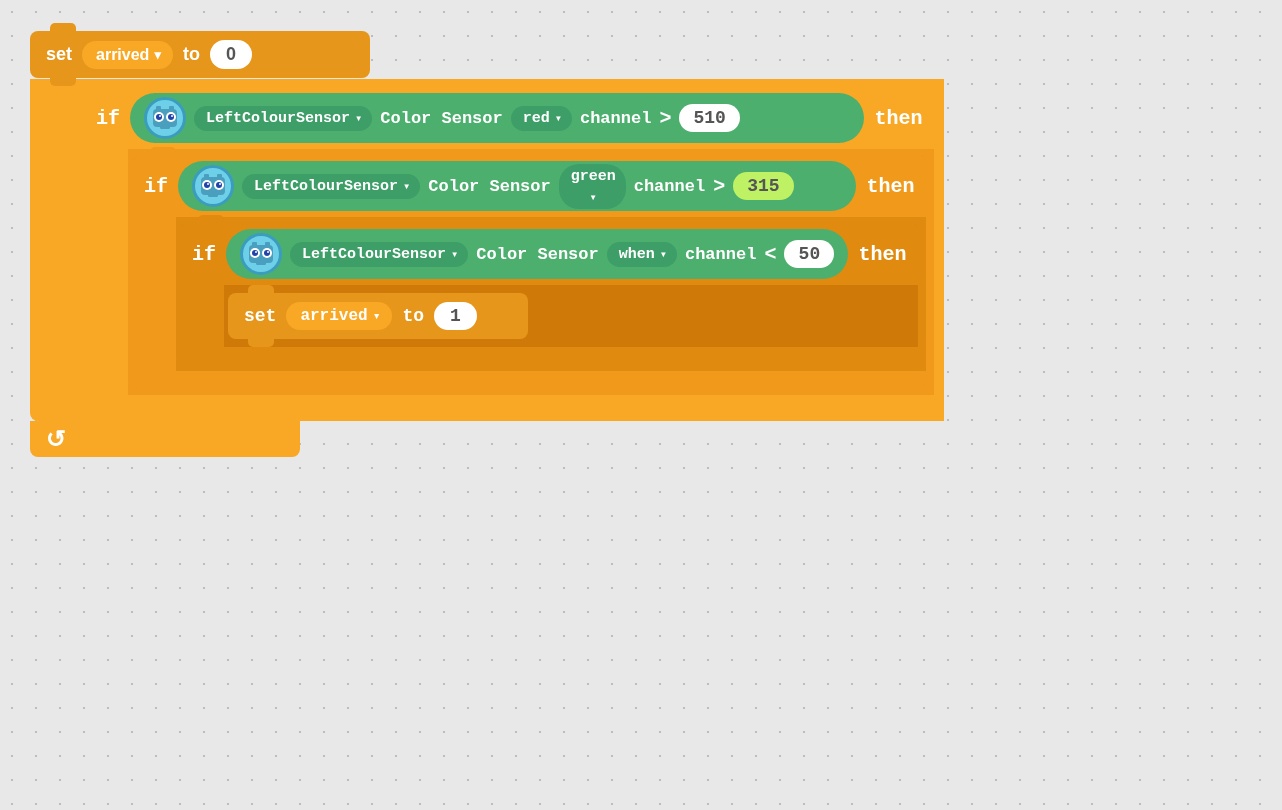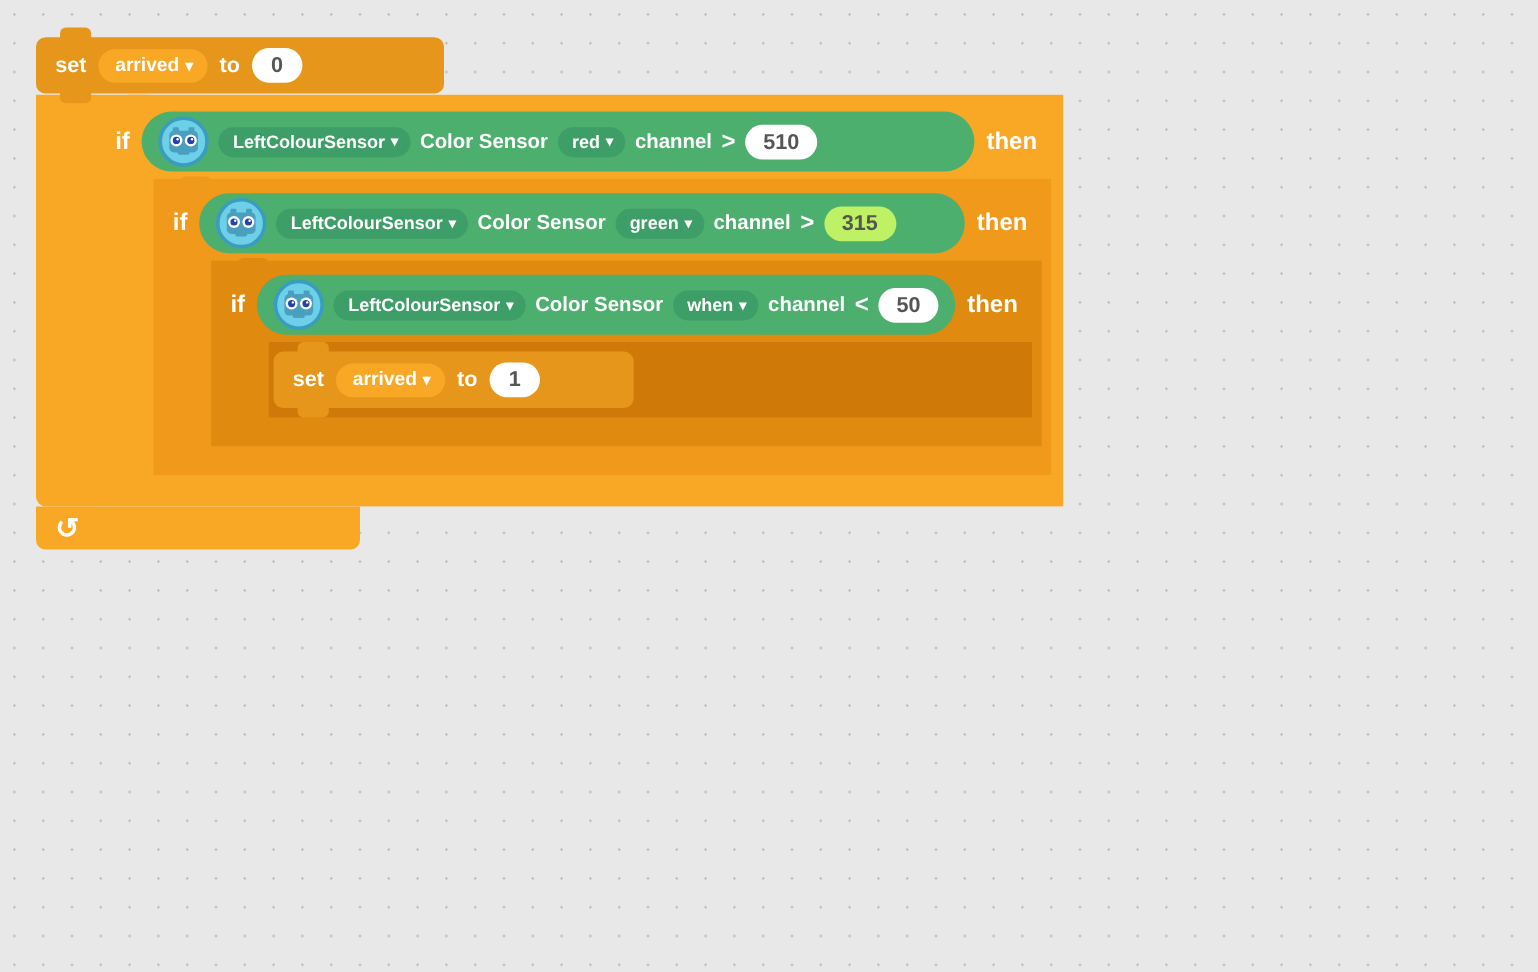--- a/index.html
+++ b/index.html
@@ -84,20 +84,21 @@
         </div>
       </div>
     </div>
 
     <div style="position:relative;margin-top:1px;">
 
 
       <div style="
         display:flex;
         flex-direction:row;
+        font-family:Liberation Mono, monospace;
       ">
 
         <div style="width:50px;background-color:#f9a825;border-radius:0 0 0 8px;"></div>
 
         <div style="
           background-color:#f9a825;
           padding:8px 10px 8px 4px;
           display:flex;
           flex-direction:column;
           gap:0;
@@ -205,21 +206,21 @@
                           <rect x="12" y="25" width="10" height="3" rx="1.5" fill="#4a9fbf"></rect>
                           <rect x="8" y="5" width="5" height="4" rx="1" fill="#4a9fbf"></rect>
                           <rect x="21" y="5" width="5" height="4" rx="1" fill="#4a9fbf"></rect>
                         </svg>
                       </div>
                       <div style="background:#3d9e68;border-radius:20px;padding:4px 10px 4px 12px;display:inline-flex;align-items:center;gap:5px;font-size:15px;font-weight:700;color:white;">
                         <span>LeftColourSensor</span>
                         <span style="font-size:12px;">▾</span>
                       </div>
                       <span>Color Sensor</span>
-                      <div style="background:#3d9e68;border-radius:20px;padding:4px 10px 4px 12px;display:inline-flex;align-items:center;gap:5px;font-size:15px;font-weight:700;color:white;">
+                      <div style="background:#3d9e68;border-radius:20px;padding:4px 10px 4px 12px;display:inline-flex;align-items:center;gap:5px;font-size:15px;font-weight:700;color:white;flex-direction:column;">
                         <span>green</span>
                         <span style="font-size:12px;">▾</span>
                       </div>
                       <span style="font-size:17px;font-weight:700;color:white;">channel</span>
                       <span style="font-size:20px;font-weight:700;">&gt;</span>
                       <div style="background:#bef264;border-radius:50px;padding:4px 14px;font-size:18px;font-weight:700;color:#555;min-width:60px;text-align:center;">
                         <span>315</span>
                       </div>
                     </div>
                     <span style="font-size:20px;font-weight:700;color:white;">then</span>

